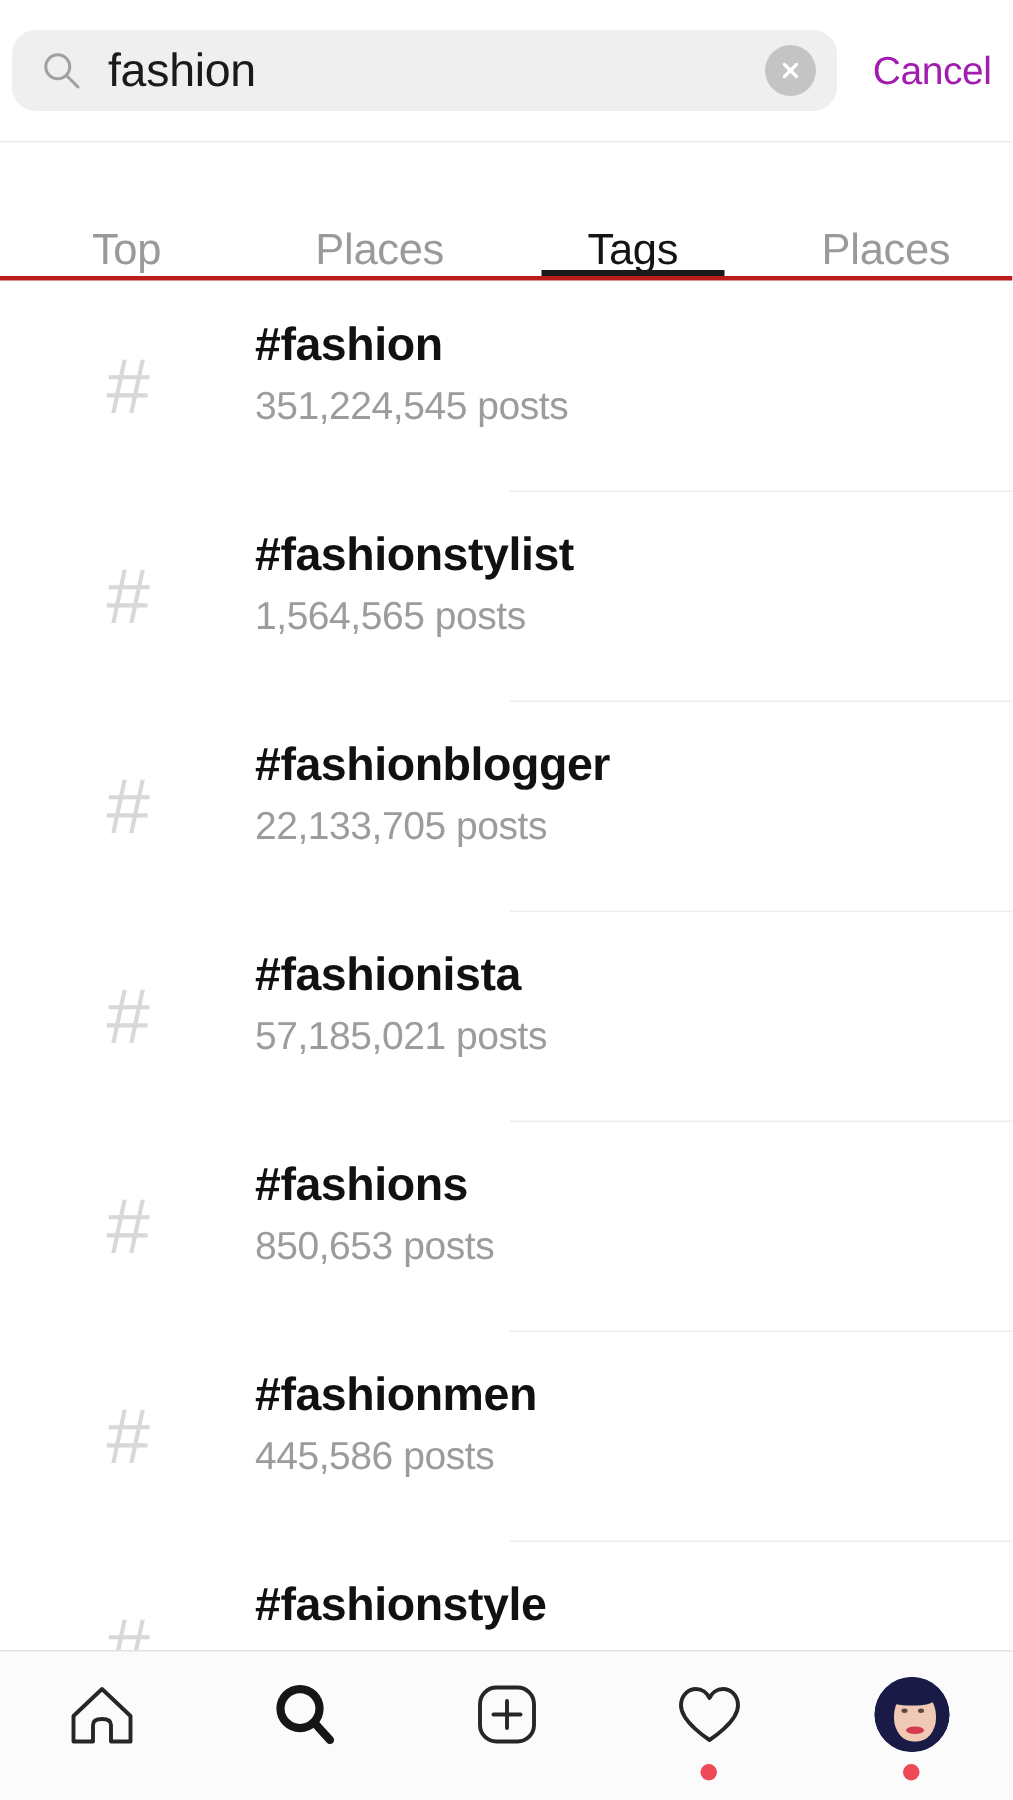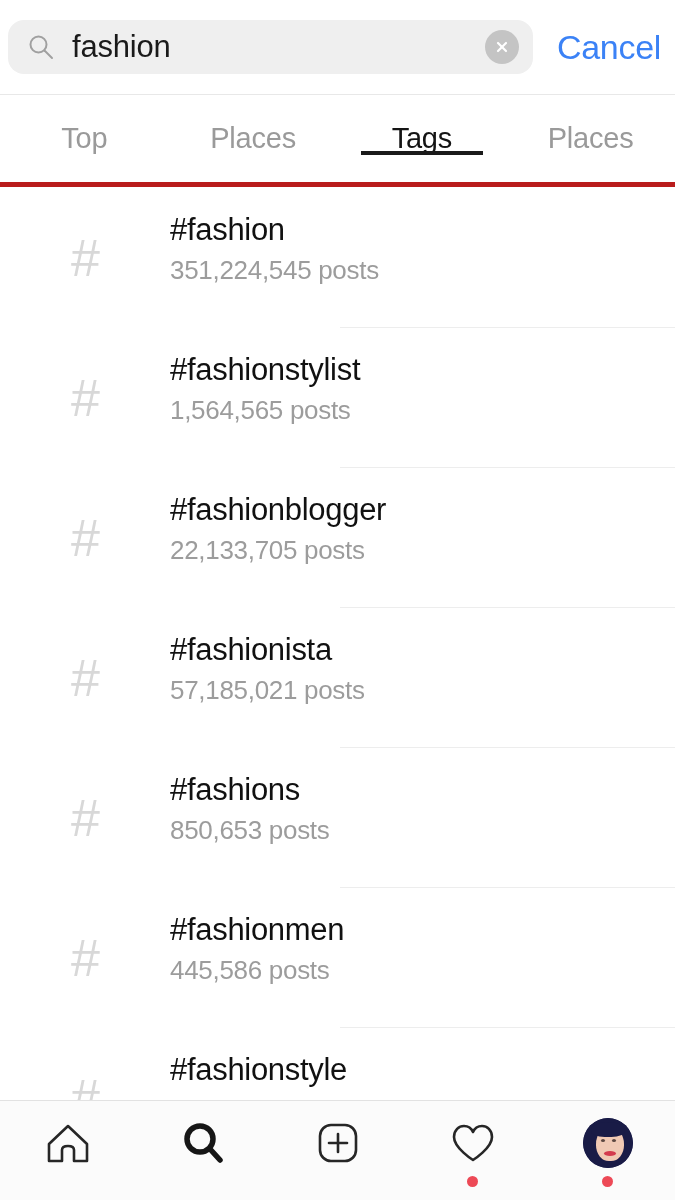--- a/index.html
+++ b/index.html
@@ -40,32 +40,32 @@
   .clear-btn {
     width:34px; height:34px; border-radius:50%;
     background:#c4c4c4;
     display:flex; align-items:center; justify-content:center;
     flex:0 0 auto;
   }
   .clear-btn svg { display:block; }
   .cancel-btn {
     flex:0 0 auto;
     margin-left:24px; margin-right:4px;
-    font-size:34px;
-    color:#3b82f6;
+    font-size:26px;
+    color:#a21caf;
     letter-spacing:-0.3px;
     white-space:nowrap;
   }
 
   
   .tabs {
     height:92px; width:100%;
-    display:flex; align-items:center;
+    display:flex; align-items:flex-end;
     background:#fff;
-    border-bottom:5px solid #b91c1c;
+    border-bottom:3px solid #b91c1c;
   }
   .tab {
     flex:1 1 0;
     display:flex; align-items:center; justify-content:center;
     position:relative;
     font-size:29px;
     color:#9a9a9a;
     letter-spacing:-0.2px;
   }
   .tab.active { color:#141414; font-weight:normal; }
@@ -101,21 +101,21 @@
   }
   .tag-text {
     flex:1 1 auto;
     padding-top:22px;
     padding-right:20px;
     position:relative;
     height:140px;
   }
   .tag-name {
     font-size:31px;
-    font-weight:normal;
+    font-weight:bold;
     color:#111;
     letter-spacing:-0.3px;
     line-height:1.28;
   }
   .tag-count {
     font-size:26px;
     color:#9c9c9c;
     letter-spacing:-0.3px;
     line-height:1.28;
     margin-top:4px;

